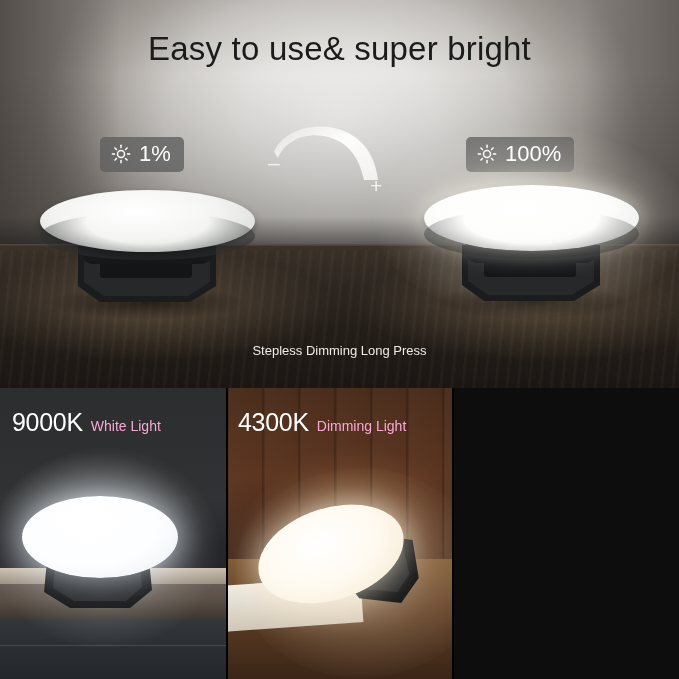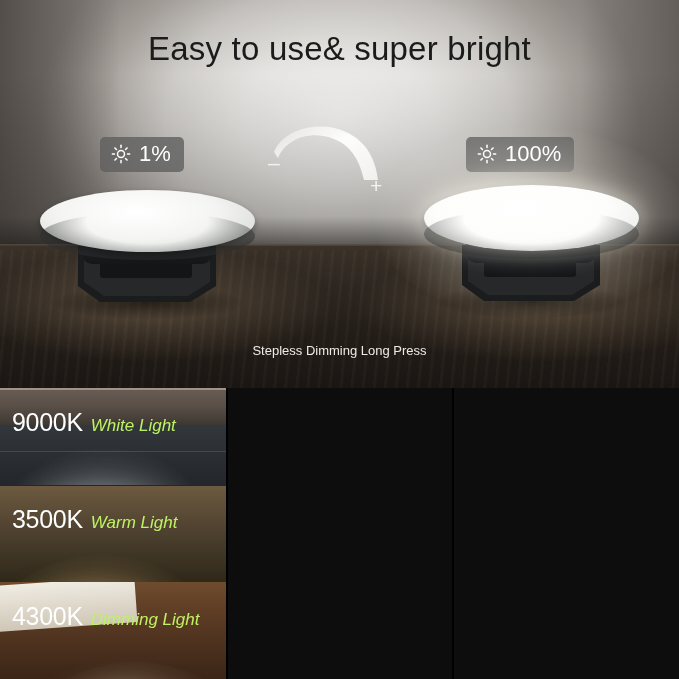--- a/index.html
+++ b/index.html
@@ -151,21 +151,20 @@
     font-size: 13px;
   }
 
   
   #bottom-row {
     position: absolute;
     left: 0; top: 388px;
     width: 679px;
     height: 291px;
     display: flex;
-    flex-direction: column;
   }
   .panel {
     position: relative;
     height: 291px;
     overflow: hidden;
   }
   .panel-1 { width: 226px; background: #1d1f20; }
   .panel-2 { width: 226px; background: #1a2220; }
   .panel-3 { width: 227px; background: #3a2317; }
   .panel-divider {
@@ -185,24 +184,23 @@
     z-index: 30;
     white-space: nowrap;
   }
   .kelvin {
     color: #ffffff;
     font-size: 25px;
     font-weight: 400;
     letter-spacing: -0.3px;
   }
   .kelvin-sub {
-    color: #bef264;
-    font-size: 17px;
+    color: #f9a8d4;
+    font-size: 14px;
     font-weight: 400;
-    font-style: italic;
   }
 
   
   .p1-bg {
     position: absolute; inset: 0;
     background:
       radial-gradient(ellipse 150px 120px at 96px 150px, rgba(255,255,255,0.42) 0%, rgba(255,255,255,0.12) 45%, rgba(255,255,255,0) 72%),
       linear-gradient(to bottom, #2b2d2f 0%, #303234 38%, #24262a 56%, #1b1d20 100%);
   }
   .p1-cabinet {
@@ -397,38 +395,20 @@
       </svg>
       <div class="lamp-disc" style="left:22px; top:108px; width:156px; height:82px; background: radial-gradient(ellipse at 42% 34%, #ffffff 0%, #fdfeff 55%, #eef2f5 85%, #d9dfe3 100%); box-shadow: 0 0 34px rgba(235,245,255,0.75);"></div>
       <div class="panel-label">
         <span class="kelvin">9000K</span>
         <span class="kelvin-sub">White Light</span>
       </div>
     </div>
 
     <div class="panel-divider" style="left:226px;"></div>
 
-    <div class="panel panel-2">
-      <div class="p2-bg"></div>
-      <div class="p2-tablet">
-        <div class="p2-tablet-screen"></div>
-      </div>
-      <div class="p2-bench"></div>
-      <div class="p2-table"></div>
-      <div class="glow-spot" style="left:-18px; top:70px; width:240px; height:200px; background: radial-gradient(ellipse at center, rgba(255,214,150,0.45) 0%, rgba(255,200,130,0.14) 44%, rgba(255,200,130,0) 74%);"></div>
-      <svg width="150" height="80" viewBox="0 0 150 80" style="position:absolute; left:20px; top:160px;">
-        <path d="M24,4 L20,46 L46,64 L104,64 L126,44 L122,4 Z" fill="#141517"></path>
-        <path d="M32,10 L29,42 L50,56 L100,56 L116,41 L113,10 Z" fill="#242628"></path>
-      </svg>
-      <div class="lamp-disc" style="left:18px; top:110px; width:152px; height:80px; background: radial-gradient(ellipse at 42% 34%, #fff4e0 0%, #ffe9c6 50%, #f6d49c 84%, #e4bd80 100%); box-shadow: 0 0 34px rgba(255,212,145,0.75);"></div>
-      <div class="panel-label">
-        <span class="kelvin">3500K</span>
-        <span class="kelvin-sub">Warm Light</span>
-      </div>
-    </div>
 
     <div class="panel-divider" style="left:452px;"></div>
 
     <div class="panel panel-3">
       <div class="p3-bg"></div>
       <div class="p3-wood-lines"></div>
       <div class="p3-desk"></div>
       <div class="p3-paper"></div>
       <div class="glow-spot" style="left:10px; top:80px; width:250px; height:210px; background: radial-gradient(ellipse at center, rgba(255,244,220,0.45) 0%, rgba(255,230,190,0.14) 44%, rgba(255,230,190,0) 74%);"></div>
       <svg width="120" height="100" viewBox="0 0 120 100" style="position:absolute; left:110px; top:140px;">

